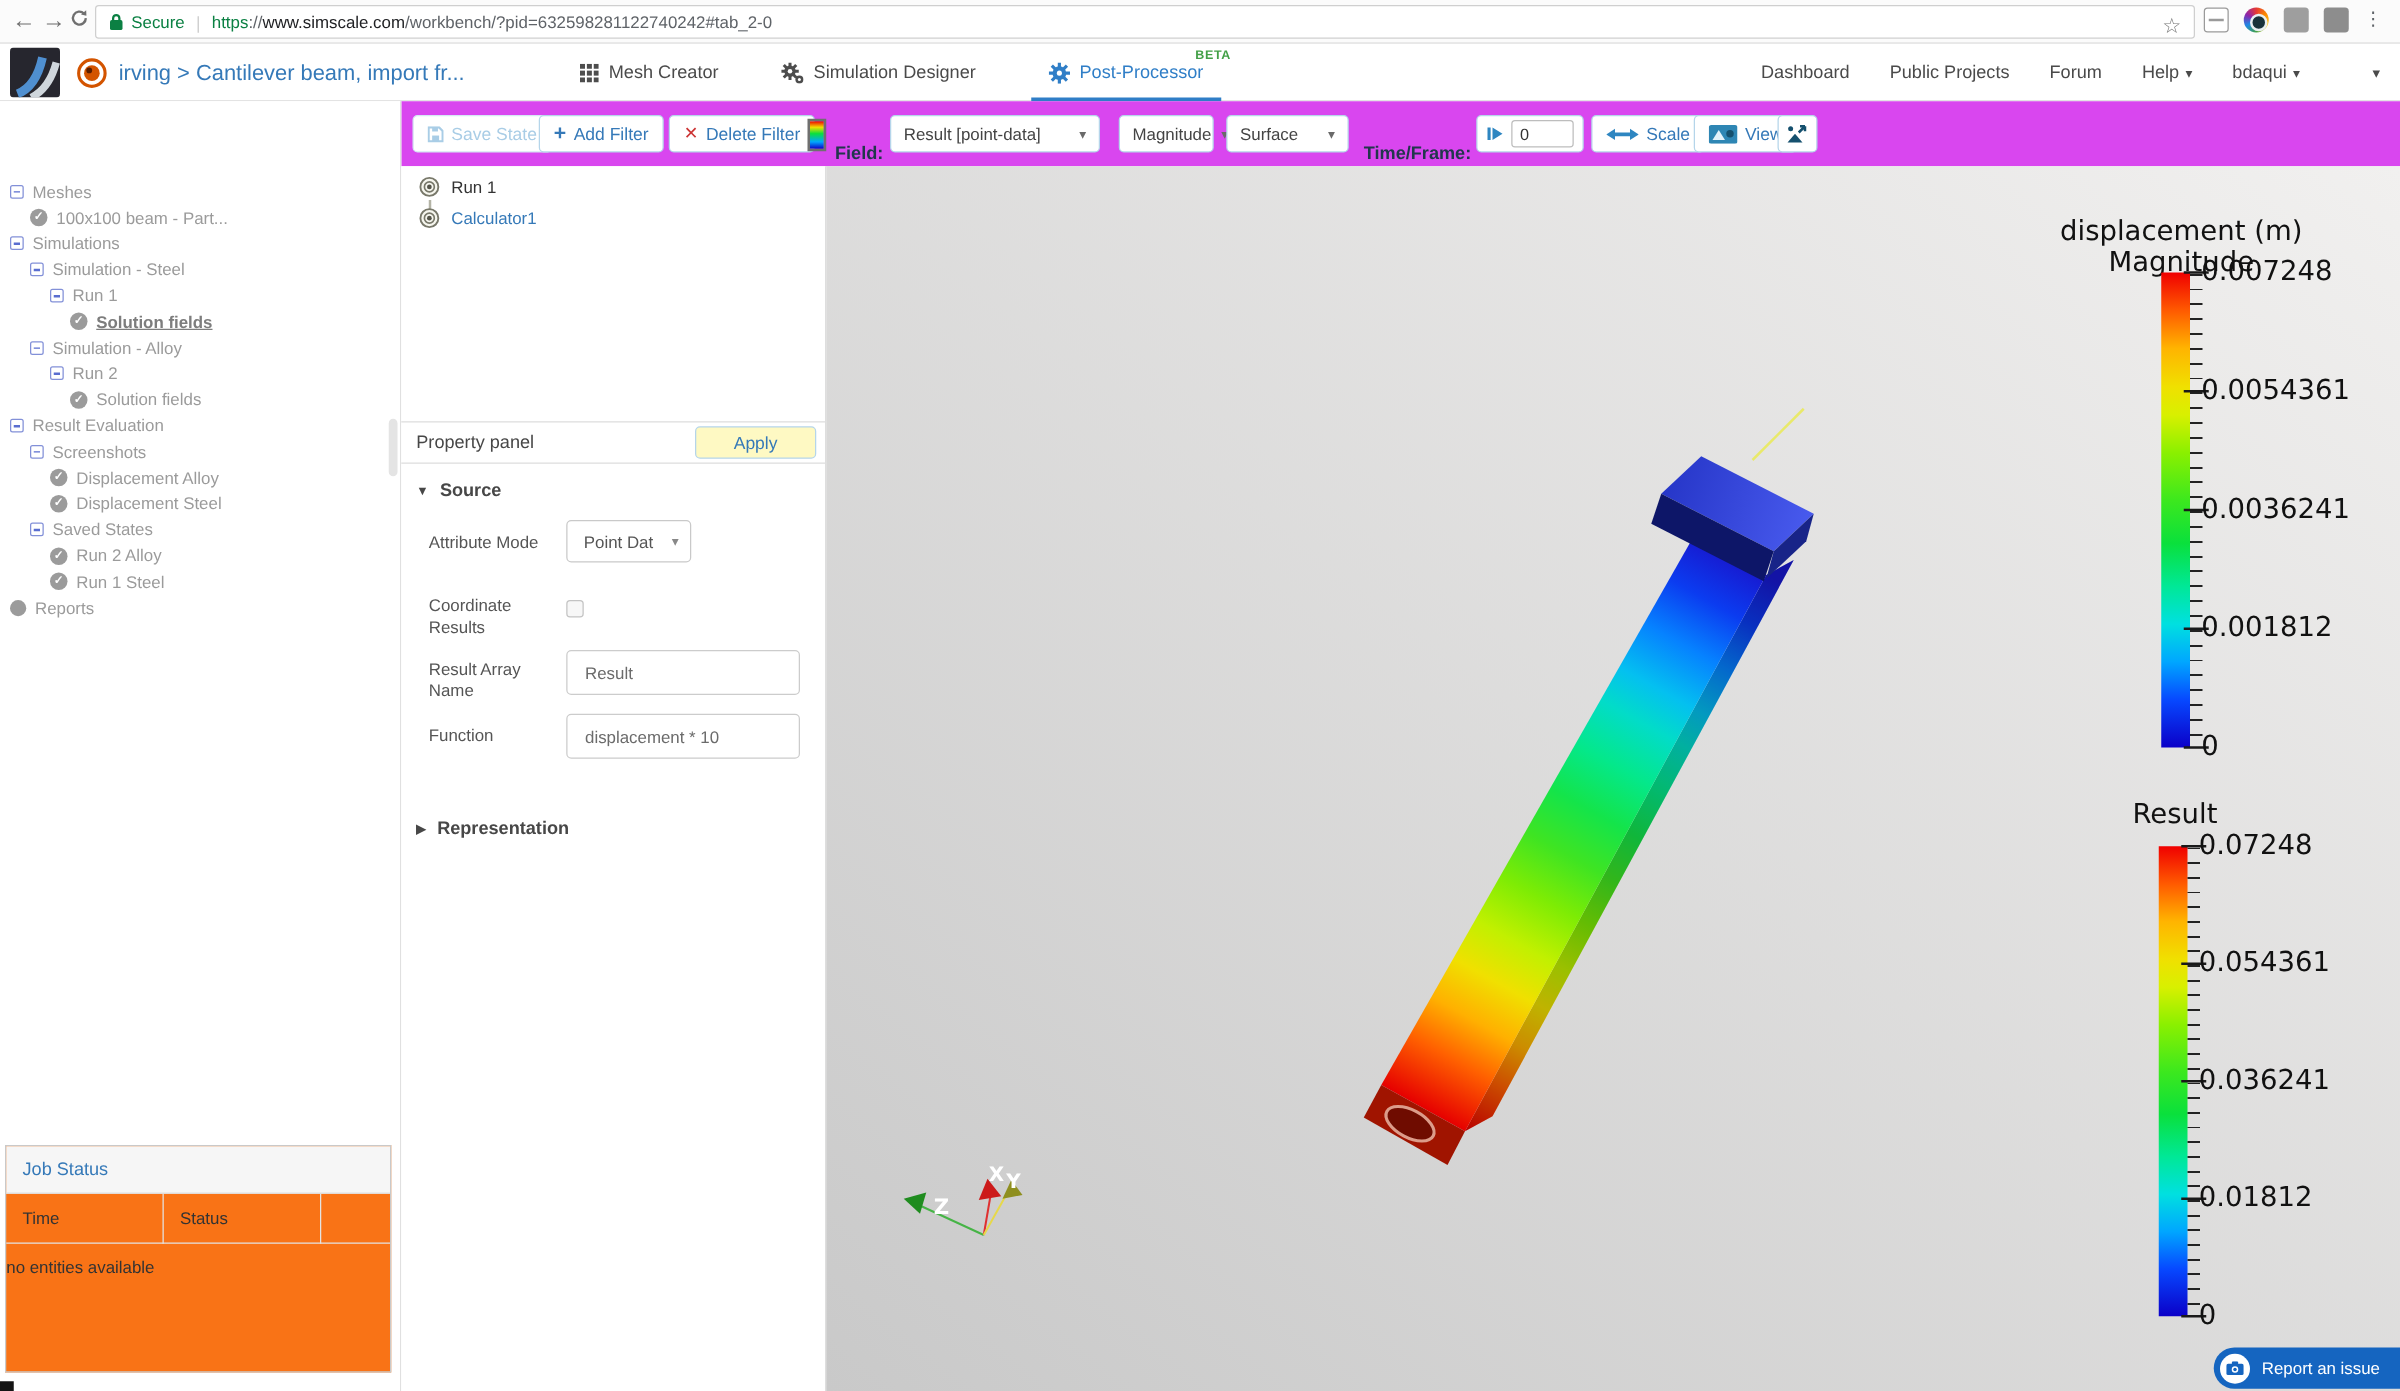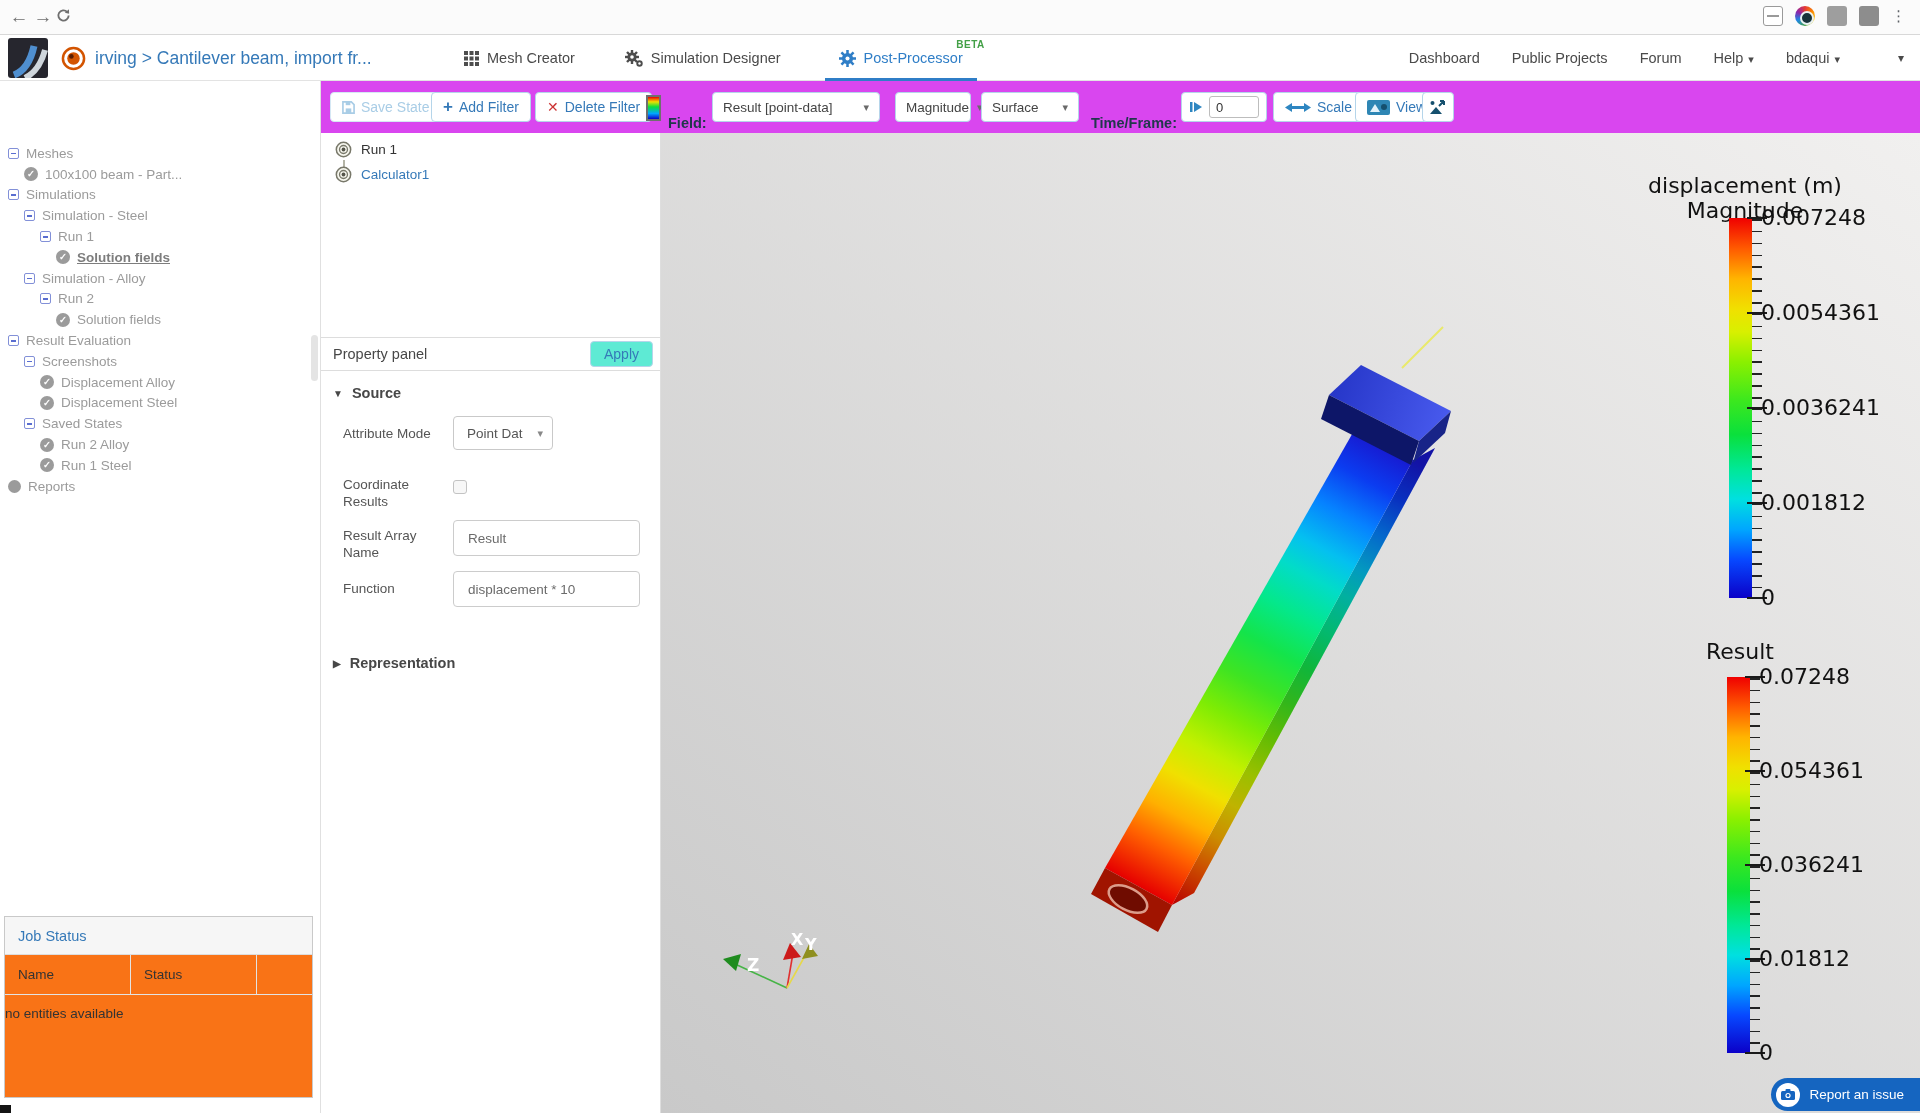--- a/index.html
+++ b/index.html
@@ -91,22 +91,22 @@
   .mid { position:absolute; left:321px; top:133px; width:340px; height:980px; background:#fff;
     border-right:1px solid #dedede; }
   .pipe-row { position:absolute; left:14px; display:flex; align-items:center; gap:9px; height:24px; font-size:13.5px; }
   .pipe-row .plabel { color:#333; }
   .pipe-row.selected .plabel { color:#3579b8; }
   .pipe-link { position:absolute; left:22px; top:27px; width:1.5px; height:13px; background:#b4b4a6; }
 
   .prop-head { position:absolute; left:0; top:204px; width:100%; height:34px; border-top:1px solid #ddd;
     border-bottom:1px solid #ddd; display:flex; align-items:center; }
   .prop-head .ptitle { margin-left:12px; font-size:14.5px; color:#474747; }
-  .apply-btn { margin-left:auto; margin-right:7px; border:1px solid #b5d5ea; border-radius:4px; background:#5eead4;
-    color:#3579b8; font-size:14px; padding:4px 13px;text-align:right; }
+  .apply-btn { margin-left:auto; margin-right:7px; border:1px solid #b5d5ea; border-radius:4px; background:#fef9c3;
+    color:#3579b8; font-size:14px; padding:4px 30px;text-align:right; }
   .sec-row { position:absolute; left:12px; display:flex; align-items:center; gap:9px; font-size:14.5px;
     font-weight:bold; color:#474747; }
   .tri { font-size:10px; color:#474747; }
   .frm-label { position:absolute; left:22px; width:102px; font-size:13.5px; color:#555; line-height:1.25; }
   .sel-box { position:absolute; left:132px; width:100px; height:34px; border:1px solid #c9c9c9; border-radius:4px;
     background:#fff; display:flex; align-items:center; font-size:13.5px; color:#555; padding:0 9px 0 13px; }
   .sel-box .dcaret { margin-left:auto; color:#888; font-size:11px; }
   .chk { position:absolute; left:132px; width:14px; height:14px; border:1px solid #c3c3c3; border-radius:3px; background:#f7f7f7; }
   .txt-in { position:absolute; left:132px; width:187px; height:36px; border:1px solid #ccc; border-radius:4px;
     font-size:13.5px; color:#6b6b6b; padding-left:14px; font-family:"Liberation Sans",sans-serif; background:#fff; }
@@ -134,20 +134,30 @@
 <div class="screen">
 
   <div class="browser-bar">
     <div class="bnav" style="left:6px;">←</div>
     <div class="bnav" style="left:30px;">→</div>
     <div class="bnav" style="left:50px;">
       <svg width="15" height="15" viewBox="0 0 16 16">
         <path d="M13.5 8a5.5 5.5 0 1 1-1.6-3.9" fill="none" stroke="#6f6f6f" stroke-width="2"></path>
         <polygon points="13.8,1.2 14,6 9.4,5" fill="#6f6f6f"></polygon>
       </svg>
+    </div>
+    <div class="addr">
+      <svg width="12" height="15" viewBox="0 0 12 15">
+        <rect x="1" y="6" width="10" height="8" rx="1.5" fill="#0b8043"></rect>
+        <path d="M3.5 6V4.5a2.5 2.5 0 0 1 5 0V6" fill="none" stroke="#0b8043" stroke-width="1.8"></path>
+      </svg>
+      <span class="secure">Secure</span>
+      <span class="sep">|</span>
+      <span class="url"><span class="sch">https</span><span class="ssep">://</span><span class="dom">www.simscale.com</span><span class="pth">/workbench/?pid=632598281122740242#tab_2-0</span></span>
+      <div class="star">☆</div>
     </div>
     <div class="exts">
       <div class="ext ext-box"></div>
       <div class="ext ext-wheel"></div>
       <div class="ext ext-gray"></div>
       <div class="ext ext-gray2"></div>
       <div class="dots">⋮</div>
     </div>
   </div>
 
@@ -356,21 +366,21 @@
         <div class="tree-row" style="padding-left: 8px;">
           <span class="ti dot"></span>
           <span class="tl">Reports</span>
         </div>
       </div>
     <div class="scroll-thumb"></div>
 
     <div class="job-panel">
       <div class="job-head">Job Status</div>
       <div class="job-cols">
-        <div>Name</div>
+        <div>Time</div>
         <div>Status</div>
         <div></div>
       </div>
       <div class="job-empty">no entities available</div>
     </div>
   </div>
 
   <div class="mid">
     <div class="pipe-row" style="top:4px;">
       <svg width="17" height="17" viewBox="0 0 18 18">

